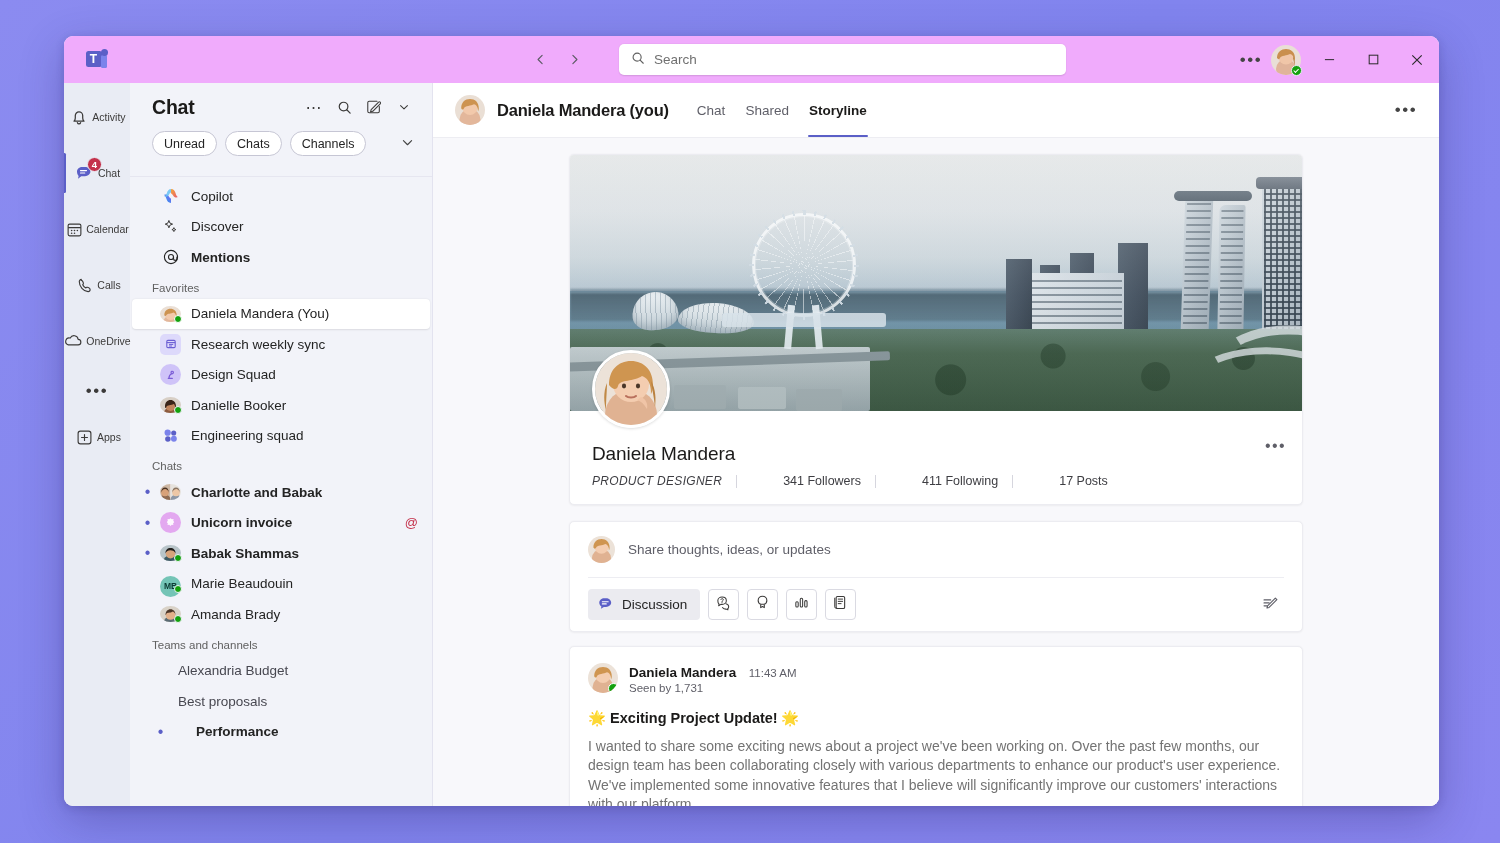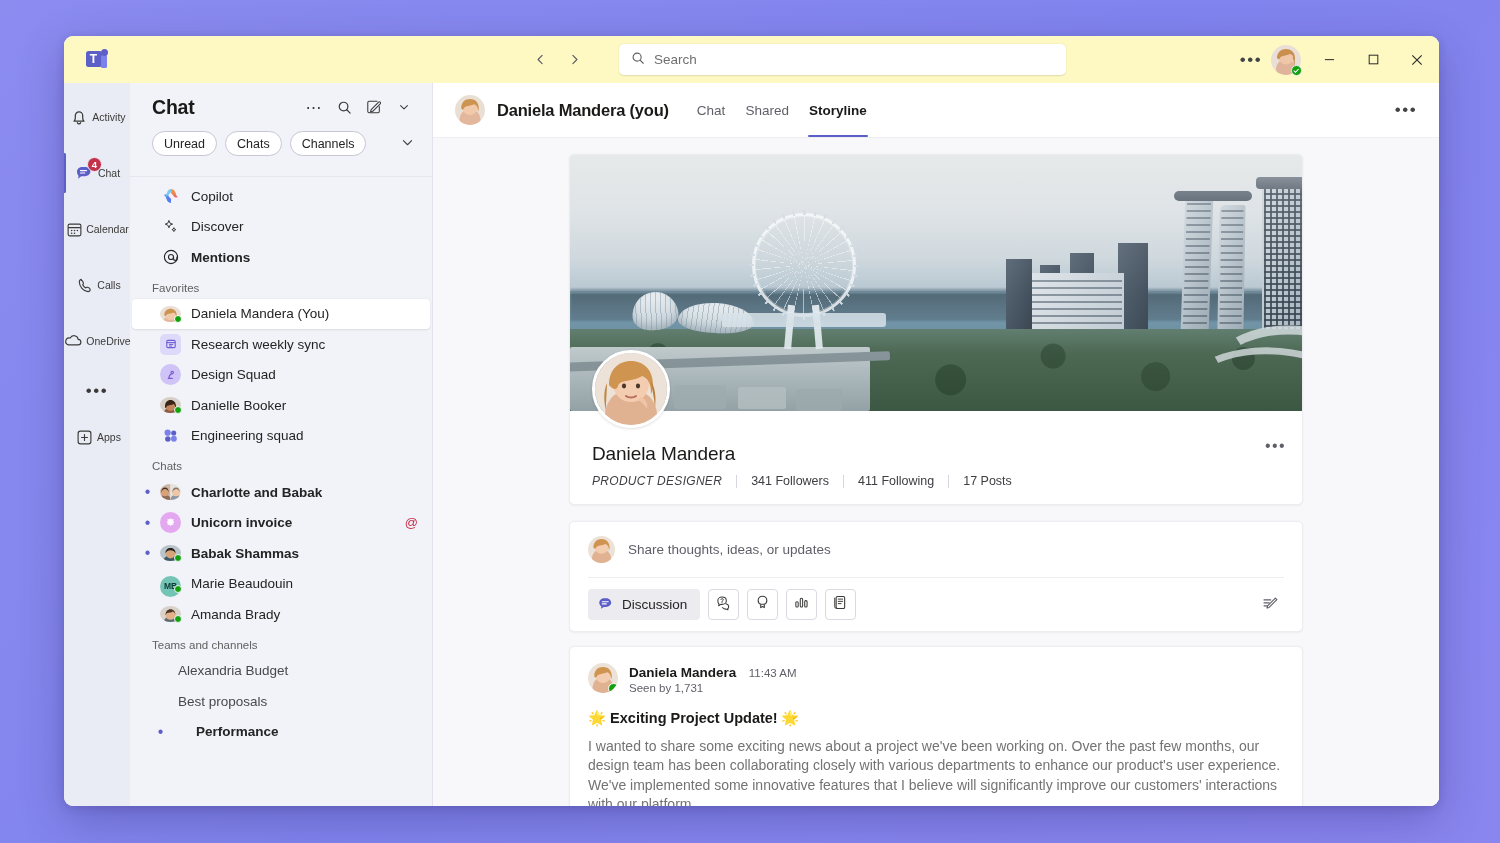--- a/index.html
+++ b/index.html
@@ -23,21 +23,21 @@
     background: #f5f5f9;
     border-radius: 9px;
     box-shadow: 0 14px 44px rgba(40,30,100,.30), 0 2px 8px rgba(40,30,100,.18);
     overflow: hidden;
     display: flex; flex-direction: column;
   }
 
   
   .titlebar {
     height: 47px; flex: none;
-    background: #fef9c3;
+    background: #f0abfc;
     display: flex; align-items: center;
     position: relative;
   }
   .teams-logo {
     width: 66px; height: 47px;
     display: flex; align-items: center; justify-content: center;
   }
   .tl-glyph { position: relative; width: 23px; height: 21px; }
   .tl-glyph .tsq {
     position: absolute; left: 0; top: 2px;
@@ -250,21 +250,21 @@
   }
 
   
   .cover { height: 256px; position: relative; overflow: hidden;
            border-radius: 4px 4px 0 0; }
   .profile-info { padding: 32px 20px 16px 22px; position: relative; }
   .pi-name { font-size: 19px; font-weight: 400; color: #1b1a19; margin-bottom: 9px; letter-spacing: -.1px; }
   .pi-meta { display: flex; align-items: center; gap: 0; font-size: 12.5px; color: #3d3d42; }
   .pi-role { letter-spacing: .3px; font-size: 12px; font-style: italic; }
   .pi-sep { width: 1px; height: 13px; background: #d6d6de; margin: 0 14px; }
-  .pi-stat { white-space: nowrap; }
+  .pi-stat { white-space: nowrap; margin-left: 32px; }
   .pi-more {
     position: absolute; right: 16px; top: 26px;
     color: #5f5f68; font-size: 16px; letter-spacing: 1.4px; cursor: pointer;
   }
   .pi-avatar {
     position: absolute; left: 22px; top: -61px;
     width: 78px; height: 78px; border-radius: 50%;
     border: 3px solid #fff; overflow: hidden;
     box-shadow: 0 1px 3px rgba(0,0,0,.14);
   }

